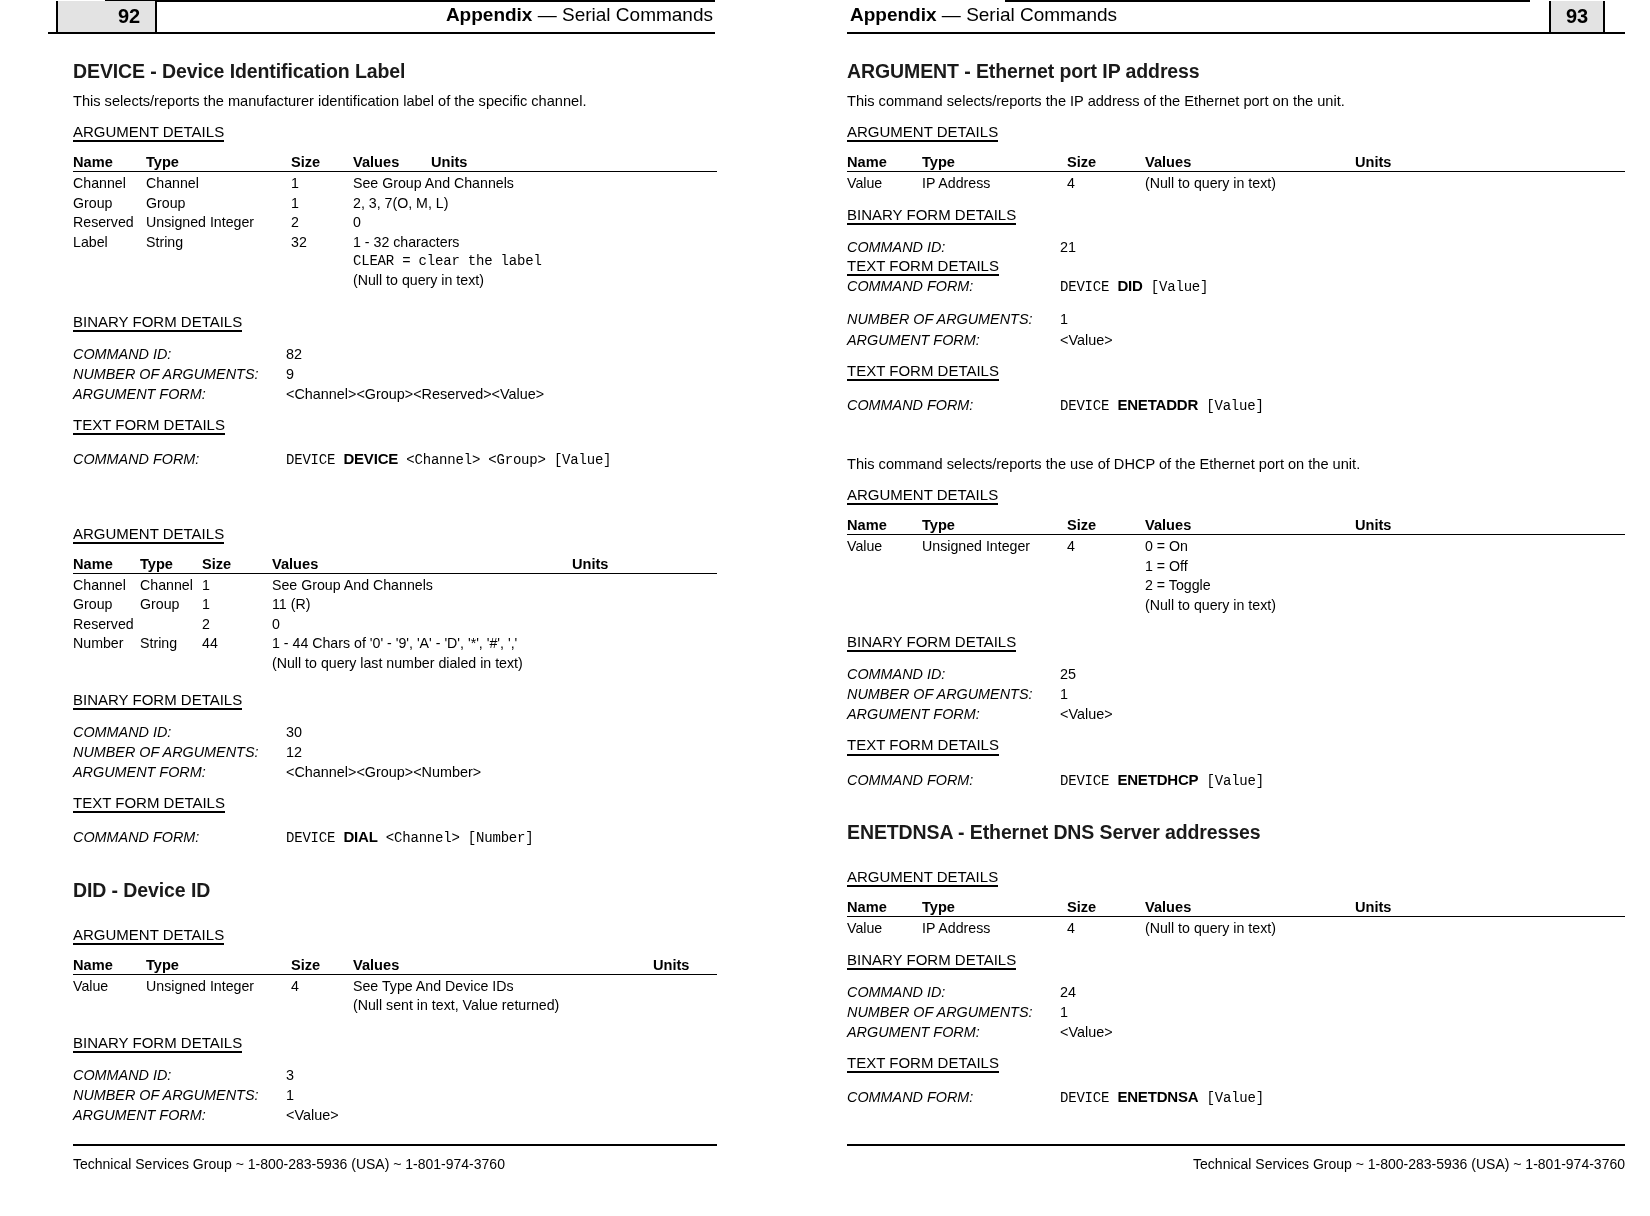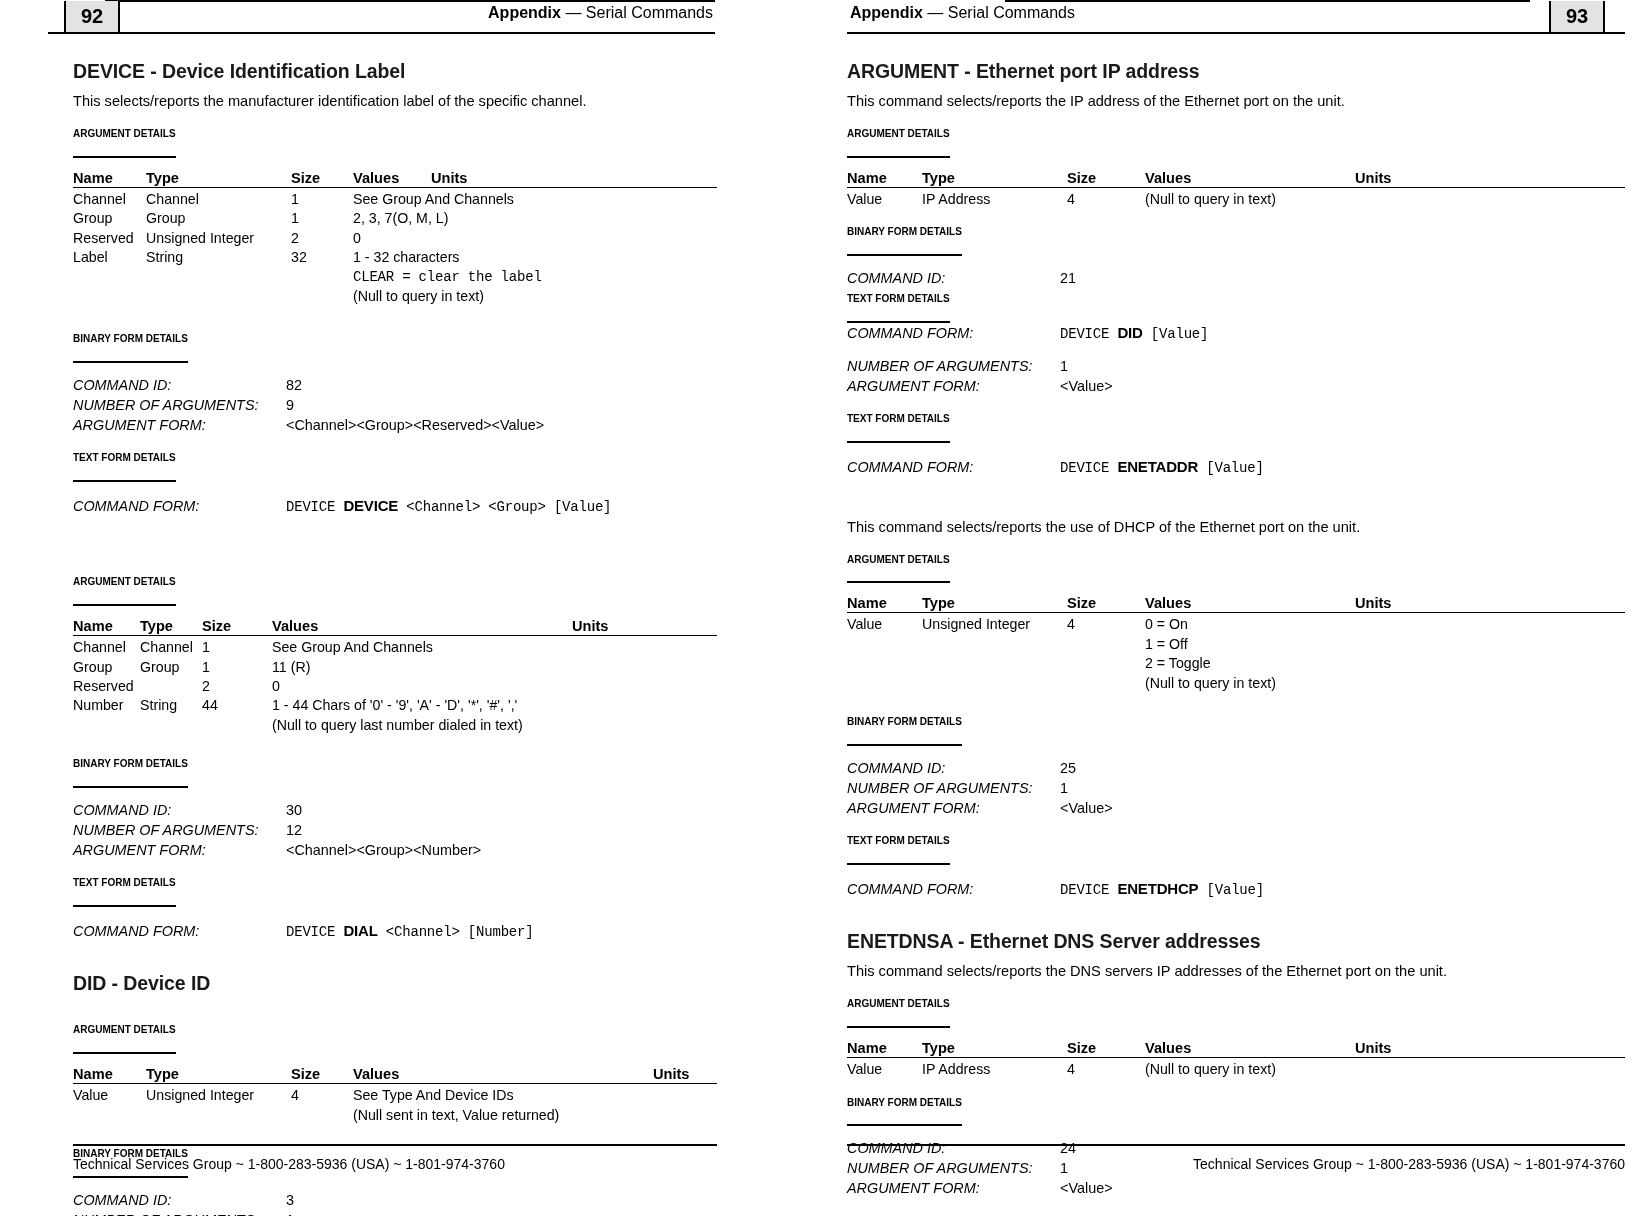--- a/index.html
+++ b/index.html
@@ -16,50 +16,50 @@
 
   
   .head{position:absolute;top:0;left:0;right:0;height:34px;}
   .head .rule{position:absolute;left:0;right:0;bottom:0;height:2px;background:#000;}
   .head .rule-top{position:absolute;height:2px;background:#000;top:0;}
   .pagebox{
     position:absolute;top:1px;width:52px;height:31px;
     background:#e3e3e3;border-left:2px solid #000;border-right:2px solid #000;
     font-size:20px;font-weight:bold;line-height:31px;text-align:center;
   }
-  .headtitle{position:absolute;top:4px;font-size:16px;white-space:nowrap;}
+  .headtitle{position:absolute;top:4px;font-size:19px;white-space:nowrap;}
   .headtitle b{font-weight:bold;}
   .headtitle .sep{font-weight:normal;}
   .headtitle .sub{font-weight:normal;}
 
   
   .page-l .head .rule{left:48px;right:110px;}
   .page-l .head .rule-top{left:105px;right:110px;}
-  .page-l .pagebox{left:64px;}
+  .page-l .pagebox{left:56px;padding-left:45px;}
   .page-l .headtitle{right:112px;}
 
   
   .page-r .head .rule{left:22px;right:25px;}
   .page-r .head .rule-top{left:180px;right:120px;}
   .page-r .pagebox{right:45px;}
   .page-r .headtitle{left:25px;}
 
   
   .body{position:absolute;left:0;right:0;top:34px;bottom:110px;}
   .page-l .body{padding-left:73px;padding-right:108px;}
   .page-r .body{padding-left:22px;padding-right:25px;}
 
   h2.cmd{
     font-size:19.5px;font-weight:bold;margin:0;padding:0;
     letter-spacing:-0.1px;color:#1a1a1a;
   }
   p.desc{font-size:14.6px;margin:0;padding:0;white-space:nowrap;}
   .subhead{
-    font-size:10px;font-weight:bold;display:inline-block;
-    border-bottom:2px solid #000;padding-bottom:16px;line-height:1.08;
+    font-size:15px;font-weight:normal;display:inline-block;
+    border-bottom:2px solid #000;padding-bottom:0px;line-height:1.08;
   }
 
   
   table.args{border-collapse:collapse;font-size:14.2px;width:100%;}
   table.args th{
     font-weight:bold;text-align:left;padding:0 0 1px 0;
     border-bottom:1.6px solid #000;white-space:nowrap;font-size:14.6px;
   }
   table.args td{padding:0;vertical-align:top;white-space:nowrap;line-height:1.37;}
   table.args tr.first td{padding-top:2px;}
@@ -545,21 +545,20 @@
           </tr>
         </tbody>
           </table>
       </div>
 
       <div class="sp30"></div>
 
       <div>
         <h2 class="cmd">ENETDNSA - Ethernet DNS Server addresses</h2>
         <div class="sp10"></div>
-        <p class="desc">This command selects/reports the DNS servers IP addresses of the Ethernet port on the unit.</p>
         <div class="sp14"></div>
         <span class="subhead">ARGUMENT DETAILS</span>
         <div class="sp12"></div>
         <table class="args">
           <colgroup>
               <col style="width:75px">
               <col style="width:145px">
               <col style="width:78px">
               <col style="width:210px">
               <col>

